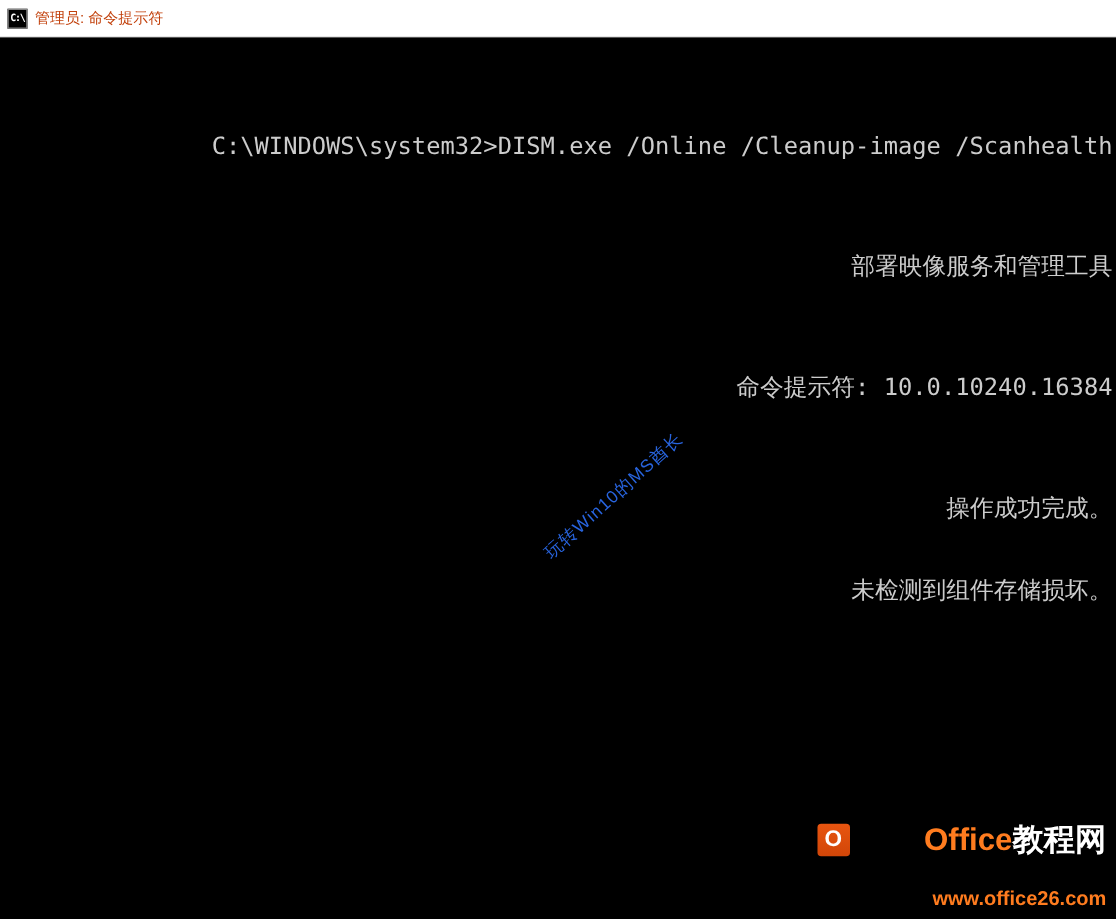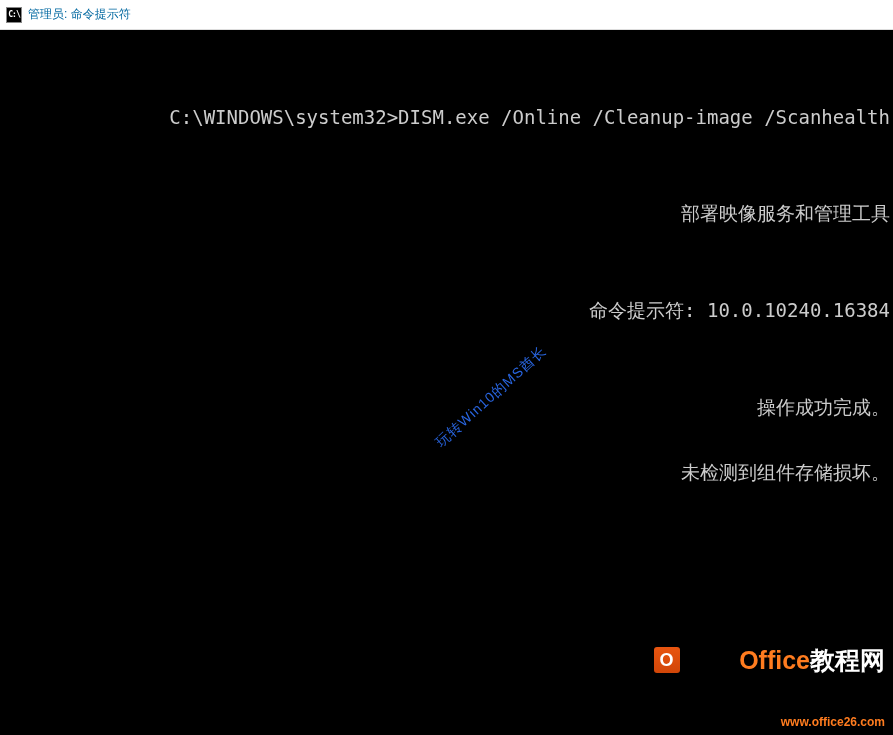--- a/index.html
+++ b/index.html
@@ -33,21 +33,21 @@
       align-items: center;
       justify-content: center;
       margin-right: 6px;
       font-family: monospace;
       font-weight: bold;
       border:1px solid #888;
       letter-spacing: -1px;
     }
     .titlebar-text {
       font-size: 12px;
-      color: #0369a1;
+      color: #c2410c;
       font-family: "Microsoft YaHei", "SimSun", sans-serif;
     }
     .terminal {
       width: 100%;
       height: calc(100% - 30px);
       background: #000;
       color: #ccc;
       font-size: 19px;
       padding: 6px 3px 3px 6px;
       white-space: pre;
@@ -99,24 +99,24 @@
       font-size:18px;
       box-shadow:0 0 2px rgba(0,0,0,.5);
     }
     .logo-txt-main {
       font-size: 25px;
       font-weight: bold;
     }
     .logo-office { color: #ff7c1f; }
     .logo-jiaocheng { color: #fff; }
     .logo-url {
-      font-size: 12px;
+      font-size: 16px;
       color: #ff7c1f;
       font-weight: bold;
-      margin-top:17px;
+      margin-top:1px;
     }
   </style>
 </head>
 <body>
 
 <div class="titlebar">
   <div class="titlebar-icon">C:\</div>
   <div class="titlebar-text">管理员: 命令提示符</div>
 </div>
 

